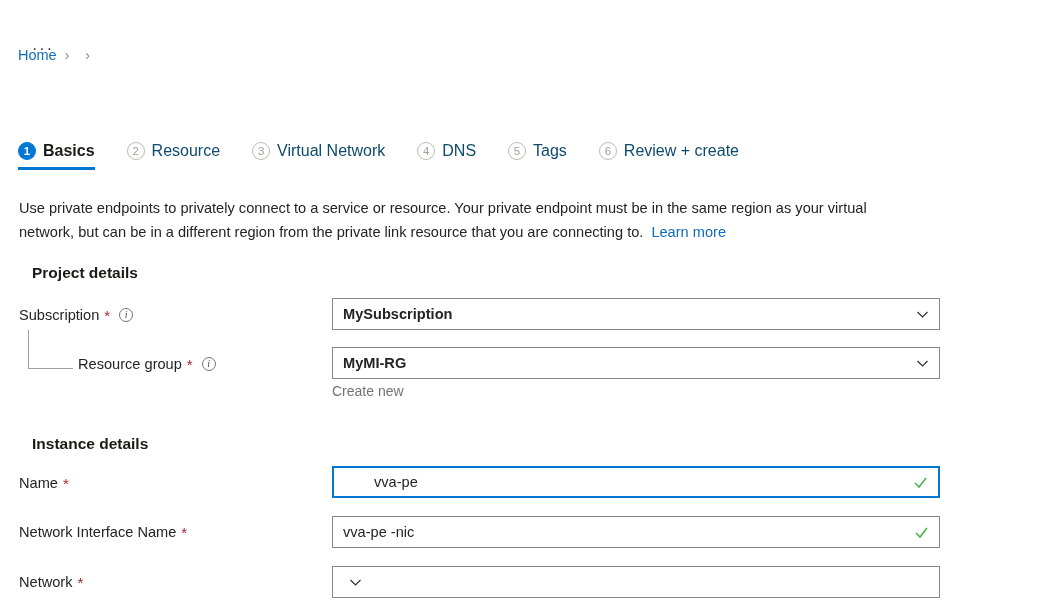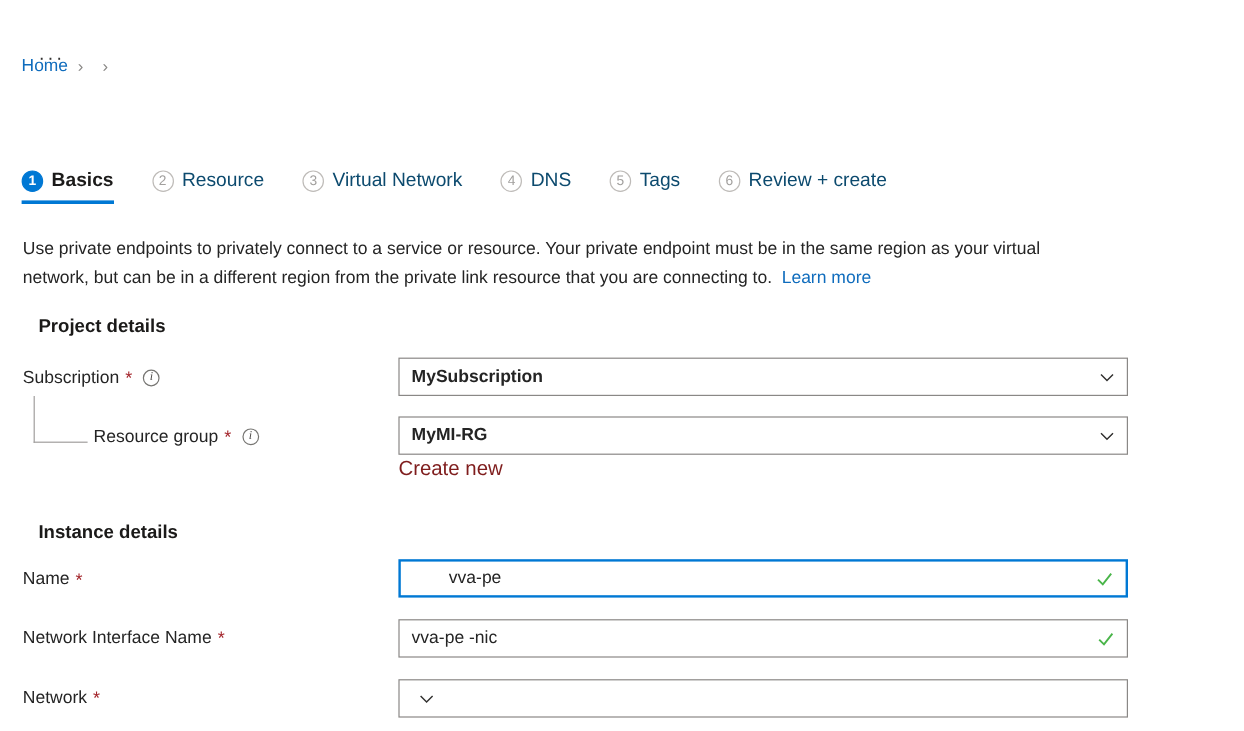--- a/index.html
+++ b/index.html
@@ -193,22 +193,22 @@
   .check {
     width: 15px; height: 15px;
     flex: none;
     margin-left: 6px;
   }
   .check svg { display: block; }
 
   .sublink {
     position: absolute;
     left: 332px;
-    font-size: 17px;
-    color: #7f1d1d;
+    font-size: 14px;
+    color: #737373;
     cursor: pointer;
     line-height: 20px;
   }
 </style>
 </head>
 <body>
 
 <div class="breadcrumb">
   <span class="crumb-link">Home</span>
   <span class="crumb-sep">›</span>

